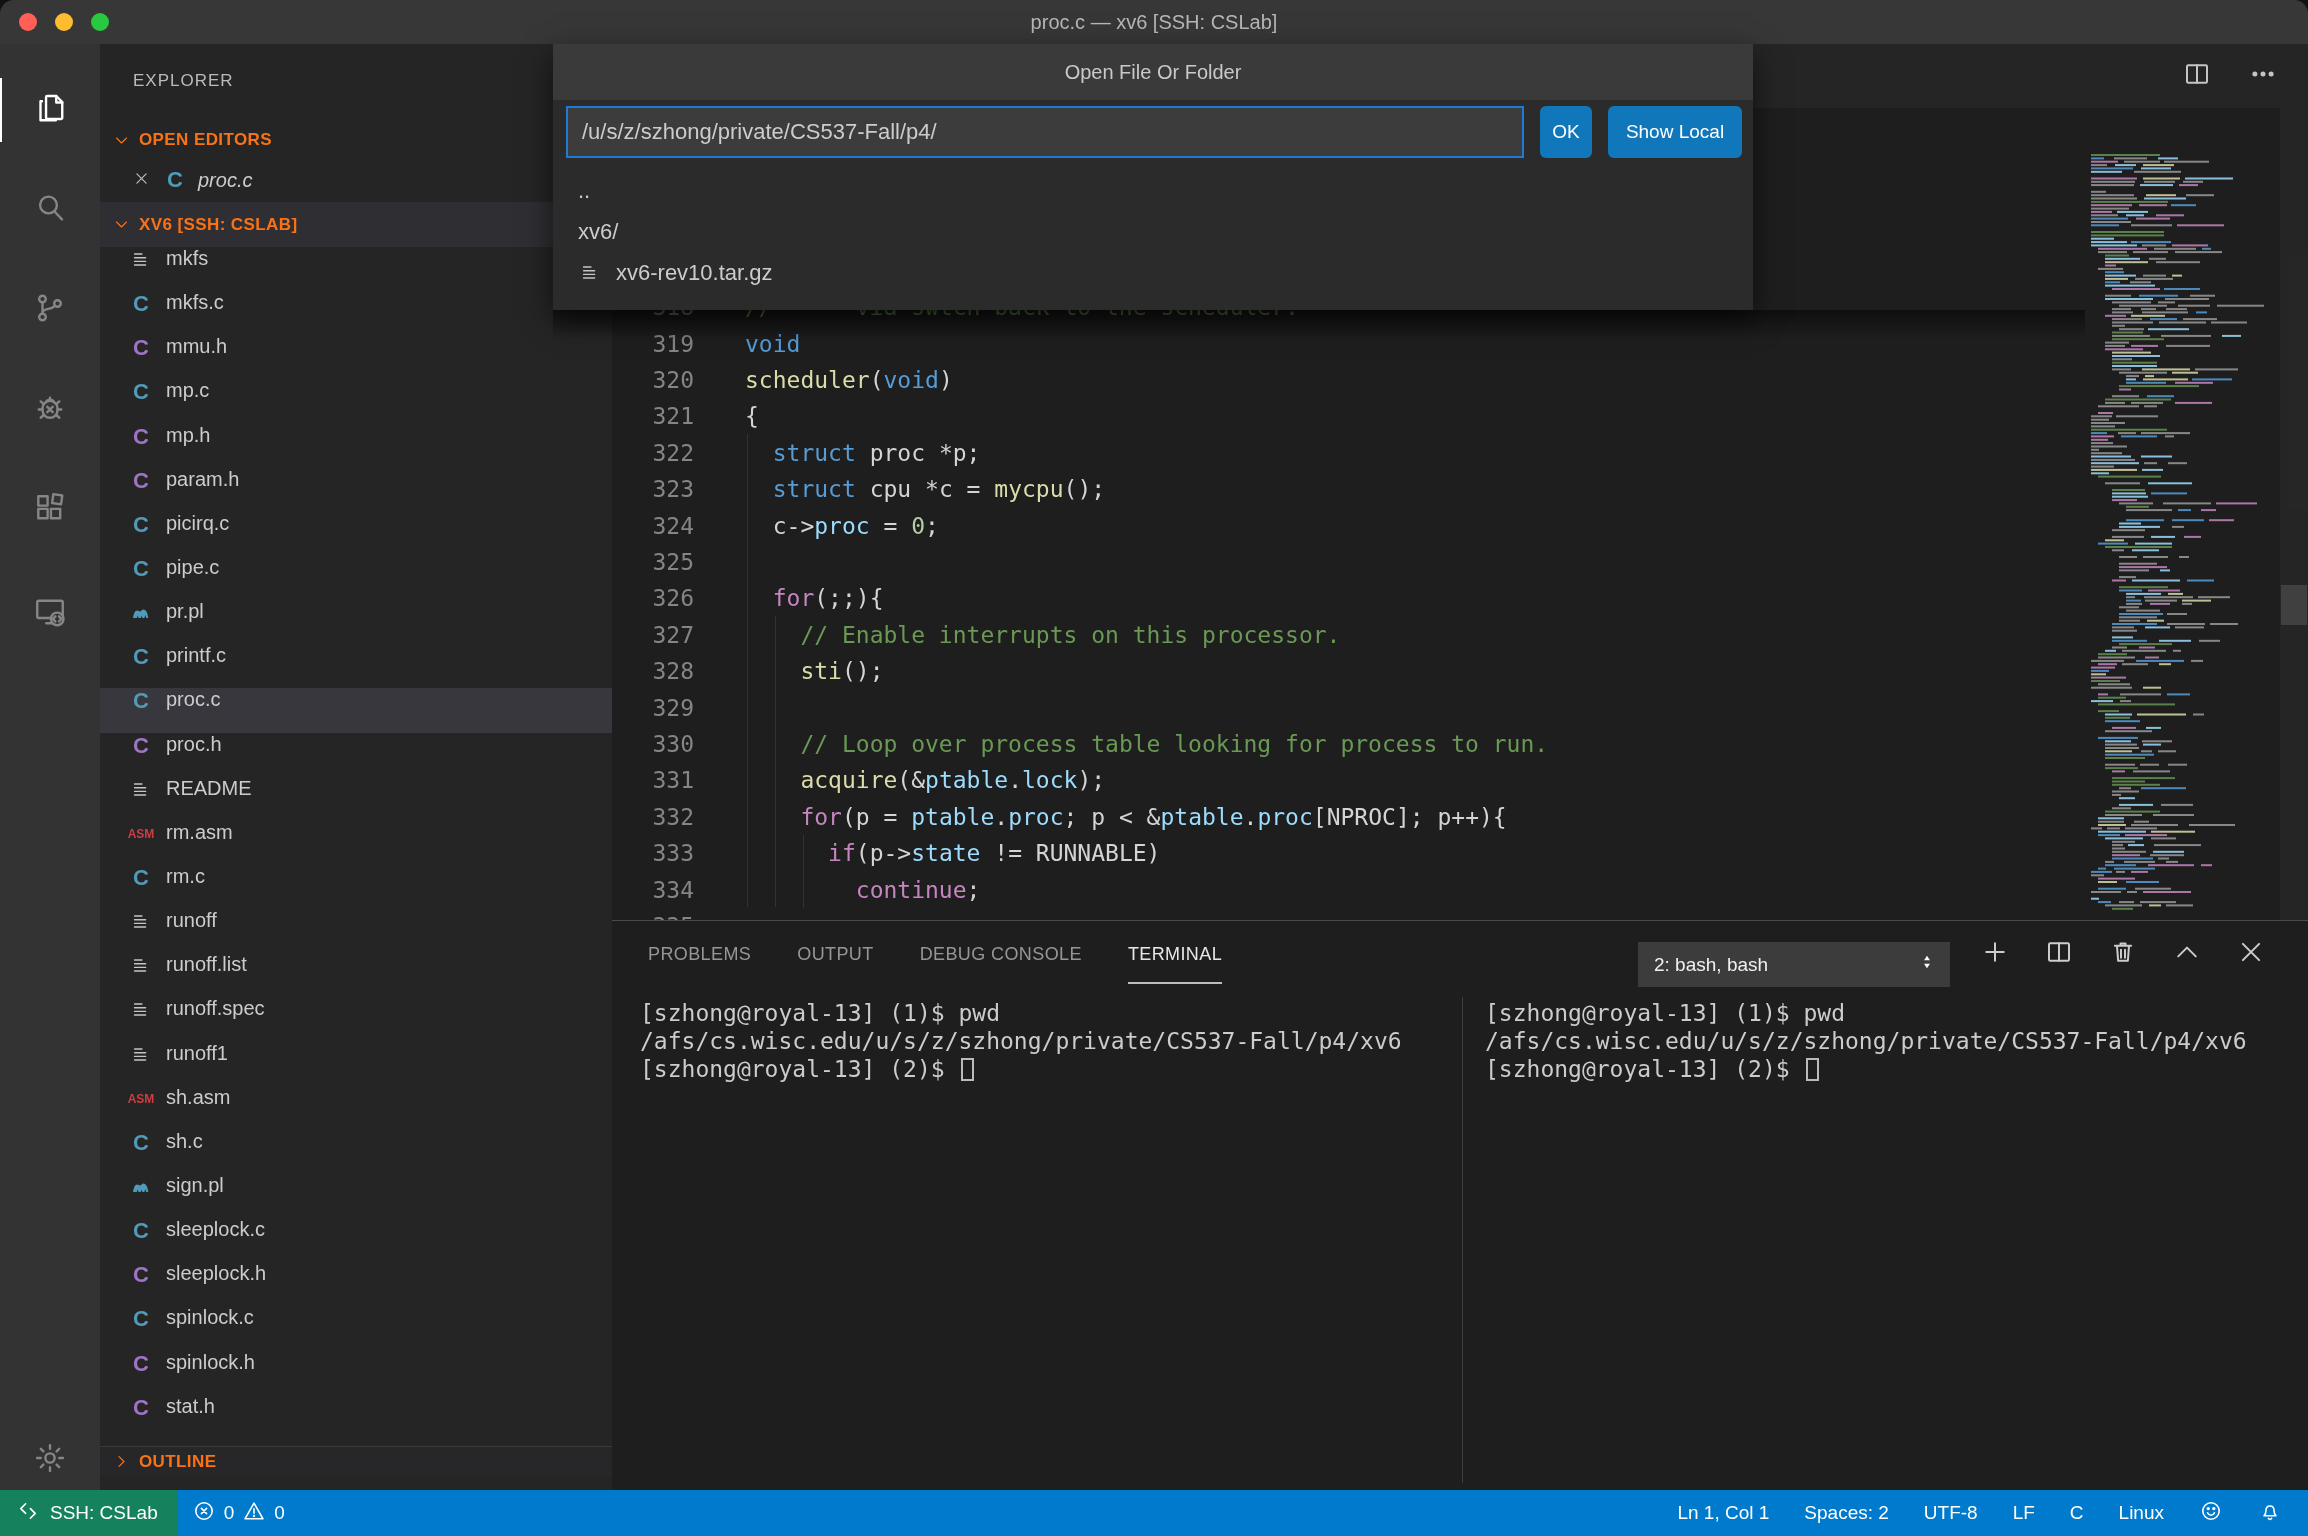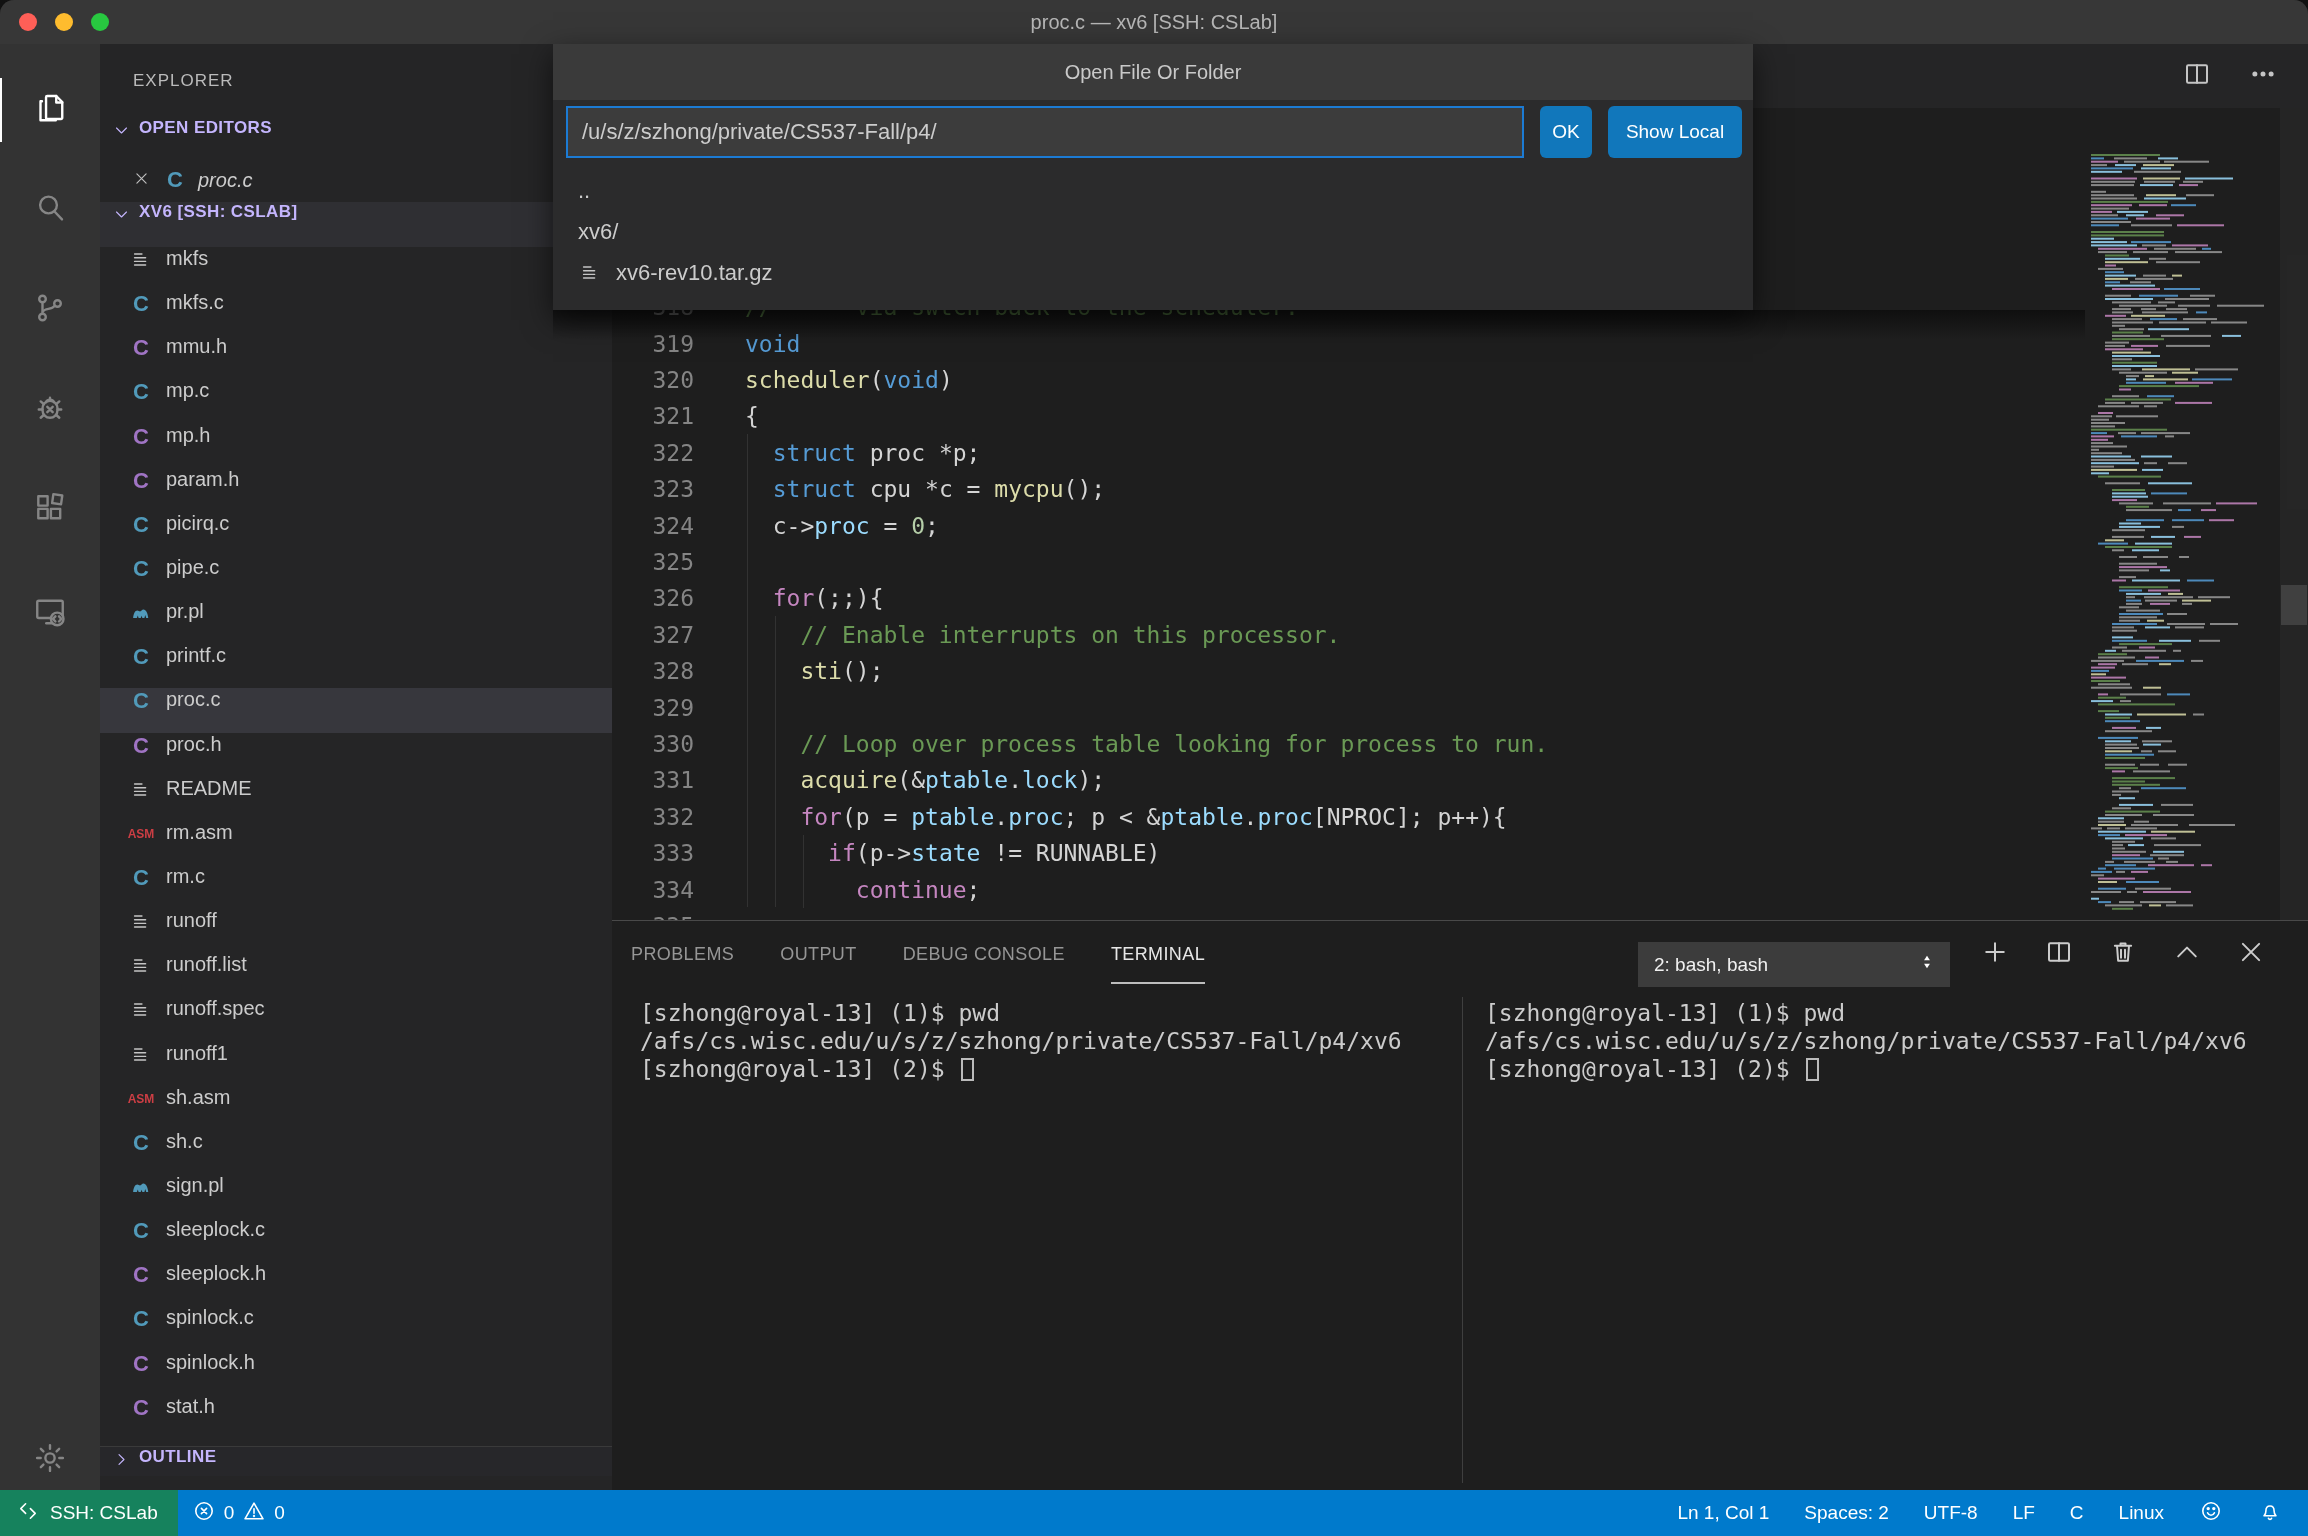--- a/index.html
+++ b/index.html
@@ -21,22 +21,22 @@
   
   .activitybar { left:0; top:44px; width:100px; height:1446px; background:#333333; }
   .act-item { position:absolute; left:0; width:100px; height:64px; display:flex;
               align-items:center; justify-content:center; color:#868686; cursor:pointer; }
   .act-item.active { color:#ffffff; border-left:2px solid #ffffff; }
   .act-item svg { width:36px; height:36px; }
 
   
   .sidebar { left:100px; top:44px; width:512px; height:1446px; background:#252526; color:#cccccc; }
   .sb-title { position:absolute; left:33px; top:27px; font-size:17px; letter-spacing:1px; color:#bbbbbb; }
-  .sb-sect { position:absolute; left:0; width:512px; display:flex; 
-             font-weight:bold; font-size:17px; color:#c4b5fd; letter-spacing:.4px; cursor:pointer; }
+  .sb-sect { position:absolute; left:0; width:512px; display:flex; align-items:center;
+             font-weight:bold; font-size:17px; color:#f97316; letter-spacing:.4px; cursor:pointer; }
   .sb-sect .icn, .chev { width:24px; height:24px; display:inline-flex; align-items:center; justify-content:center; }
   .sb-sect .chev { margin:0 6px 0 9px; }
   .chev svg { width:17px; height:17px; }
   .sect-open-editors { top:74px; height:44px; }
   .sect-root { top:158px; height:45px; background:#2f2f33; }
   .sect-outline { top:1402px; height:30px; background:#27272a; border-top:1px solid #3a3a3a; }
 
   .oe-row { position:absolute; left:0; top:114px; width:512px; height:44px; display:flex;
             align-items:center; font-size:20px; cursor:pointer; }
   .oe-close { width:22px; margin-left:33px; color:#c0c0c0; }
@@ -74,21 +74,21 @@
   .editor-dim { left:553px; top:310px; width:1532px; height:30px; z-index:30;
                 background:linear-gradient(rgba(0,0,0,0.5), rgba(0,0,0,0)); pointer-events:none; }
 
   .minimap { left:2085px; top:108px; width:195px; height:810px; overflow:hidden; }
   .scroll-track { left:2280px; top:108px; width:28px; height:812px; background:rgba(255,255,255,0.035); }
   .scroll-slider { left:2281px; top:585px; width:26px; height:40px; background:#4a4a4a; opacity:.75; }
 
   
   .panel { left:612px; top:920px; width:1696px; height:570px; background:#1e1e1e;
            border-top:1px solid rgba(204,204,204,0.25); z-index:5; }
-  .panel-tabs { position:absolute; left:19px; top:0; height:66px; display:flex; gap:46px; align-items:center; }
+  .panel-tabs { position:absolute; left:36px; top:0; height:66px; display:flex; gap:46px; align-items:center; }
   .panel-tab { font-size:18px; letter-spacing:.4px; color:#969696; cursor:pointer; position:relative;
                height:66px; display:flex; align-items:center; }
   .panel-tab.active { color:#e7e7e7; }
   .panel-tab.active::after { content:""; position:absolute; left:0; right:0; bottom:3px;
                height:2px; background:#bdbdbd; }
   .term-select { position:absolute; left:1026px; top:21px; width:312px; height:45px; background:#3c3c3c;
                  border-radius:0; color:#f0f0f0; font-size:19px; display:flex; align-items:center;
                  padding:0 12px 0 16px; cursor:pointer; }
   .term-select .lbl { flex:1; }
   .term-select svg { width:22px; height:22px; }

